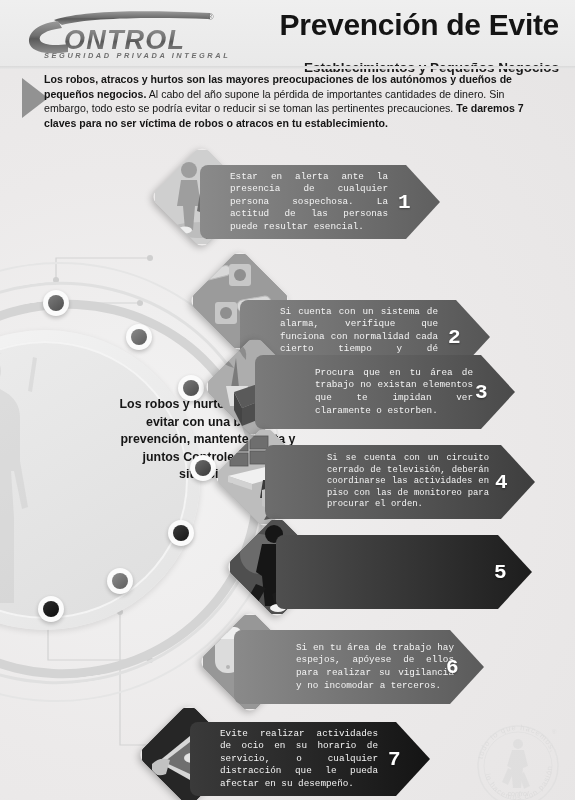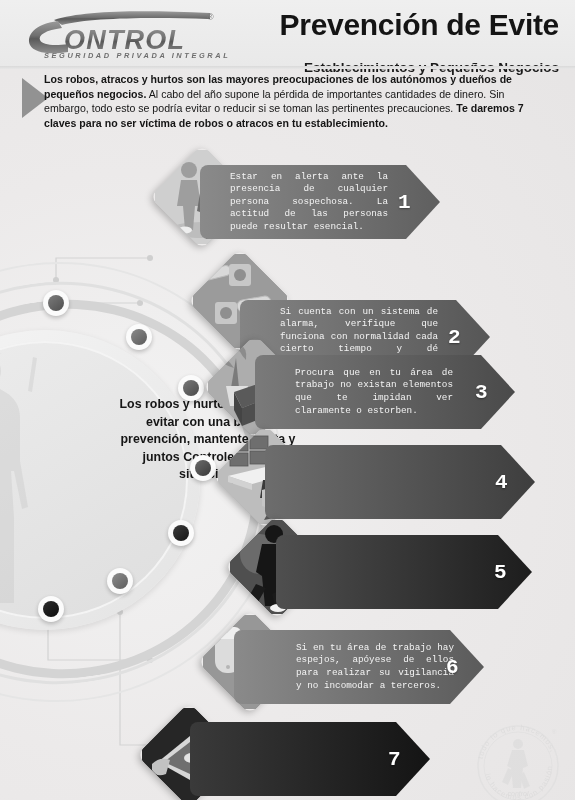--- a/index.html
+++ b/index.html
@@ -281,21 +281,21 @@
     <div class="banner" style="left:255px;top:355px;width:260px;">
       <svg width="260" height="74" viewBox="0 0 260 74" preserveAspectRatio="none">
         <defs>
             <linearGradient id="g3" x1="0" y1="0" x2="1" y2="0">
           <stop offset="0%" stop-color="#7a7a7a"></stop>
               <stop offset="100%" stop-color="#4a4a4a"></stop>
             </linearGradient>
           </defs>
         <path d="M8,0 H226 L260,37 L226,74 H8 A8,8 0 0 1 0,66 V8 A8,8 0 0 1 8,0 Z" fill="url(#g3)"></path>
       </svg>
-      <div class="btext" style="left:40px;width:158px;">Procura que en tu área de trabajo no existan elementos que te impidan ver claramente o estorben.</div>
+      <div class="btext" style="left:60px;width:158px;">Procura que en tu área de trabajo no existan elementos que te impidan ver claramente o estorben.</div>
       <div class="bnum" style="left:220px;">3</div>
     </div>
   </div>
 
   <div class="tip">
     <div class="tile" style="left:228px;top:440px;">
       <div class="inner" style="background:linear-gradient(150deg,#c8c8c8,#8a8a8a);">
         <svg viewBox="0 0 94 94" width="94" height="94">
           <rect width="94" height="94" fill="#bdbdbd"></rect>
           <g fill="#6e6e6e" stroke="#555" stroke-width="0.8">
@@ -322,20 +322,21 @@
     <div class="banner" style="left:265px;top:445px;width:270px;">
       <svg width="270" height="74" viewBox="0 0 270 74" preserveAspectRatio="none">
         <defs>
             <linearGradient id="g4" x1="0" y1="0" x2="1" y2="0">
           <stop offset="0%" stop-color="#6d6d6d"></stop>
               <stop offset="100%" stop-color="#3e3e3e"></stop>
             </linearGradient>
           </defs>
         <path d="M8,0 H236 L270,37 L236,74 H8 A8,8 0 0 1 0,66 V8 A8,8 0 0 1 8,0 Z" fill="url(#g4)"></path>
       </svg>
+      <div class="btext" style="left:62px;width:162px;font-size:8.9px;line-height:11.6px;">Si se cuenta con un circuito cerrado de televisión, deberán coordinarse las actividades en piso con las de monitoreo para procurar el orden.</div>
       <div class="bnum" style="left:230px;">4</div>
     </div>
   </div>
 
   <div class="tip">
     <div class="tile" style="left:240px;top:530px;">
       <div class="inner" style="background:linear-gradient(150deg,#6a6a6a,#2b2b2b);">
         <svg viewBox="0 0 94 94" width="94" height="94">
           <rect width="94" height="94" fill="#4f4f4f"></rect>
           <circle cx="30" cy="34" r="20" fill="#8f8f8f" opacity=".45"></circle>
@@ -417,20 +418,21 @@
     <div class="banner" style="left:190px;top:722px;width:240px;">
       <svg width="240" height="74" viewBox="0 0 240 74" preserveAspectRatio="none">
         <defs>
             <linearGradient id="g7" x1="0" y1="0" x2="1" y2="0">
           <stop offset="0%" stop-color="#3a3a3a"></stop>
               <stop offset="100%" stop-color="#141414"></stop>
             </linearGradient>
           </defs>
         <path d="M8,0 H206 L240,37 L206,74 H8 A8,8 0 0 1 0,66 V8 A8,8 0 0 1 8,0 Z" fill="url(#g7)"></path>
       </svg>
+      <div class="btext" style="left:30px;width:158px;">Evite realizar actividades de ocio en su horario de servicio, o cualquier distracción que le pueda afectar en su desempeño.</div>
       <div class="bnum" style="left:198px;">7</div>
     </div>
   </div>
 
   <div class="watermark">
     <svg width="100" height="100" viewBox="0 0 100 100">
       <defs>
         <path id="arcTop" d="M 14,50 A 36,36 0 0 1 86,50"></path>
         <path id="arcBot" d="M 16,50 A 34,34 0 0 0 84,50"></path>
       </defs>

